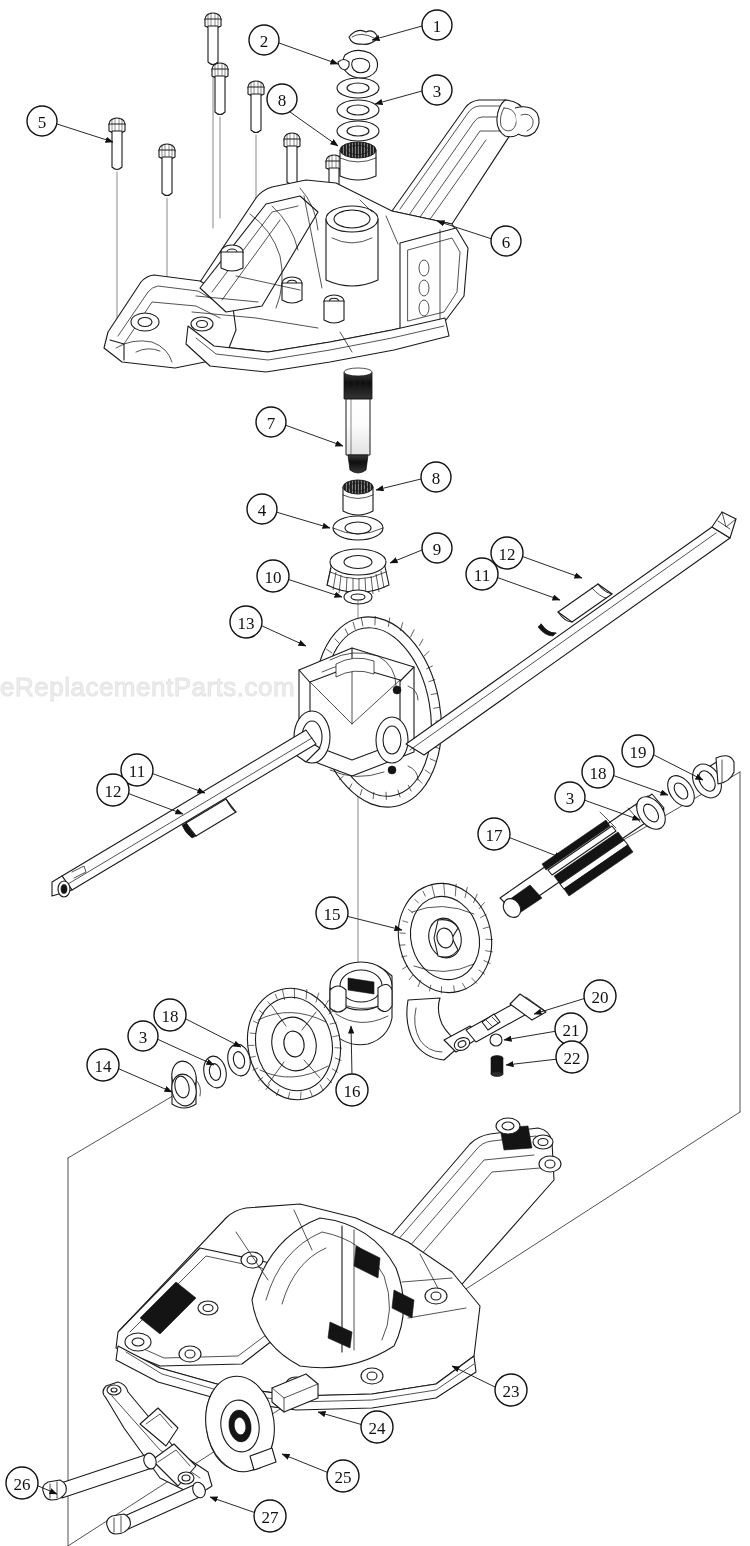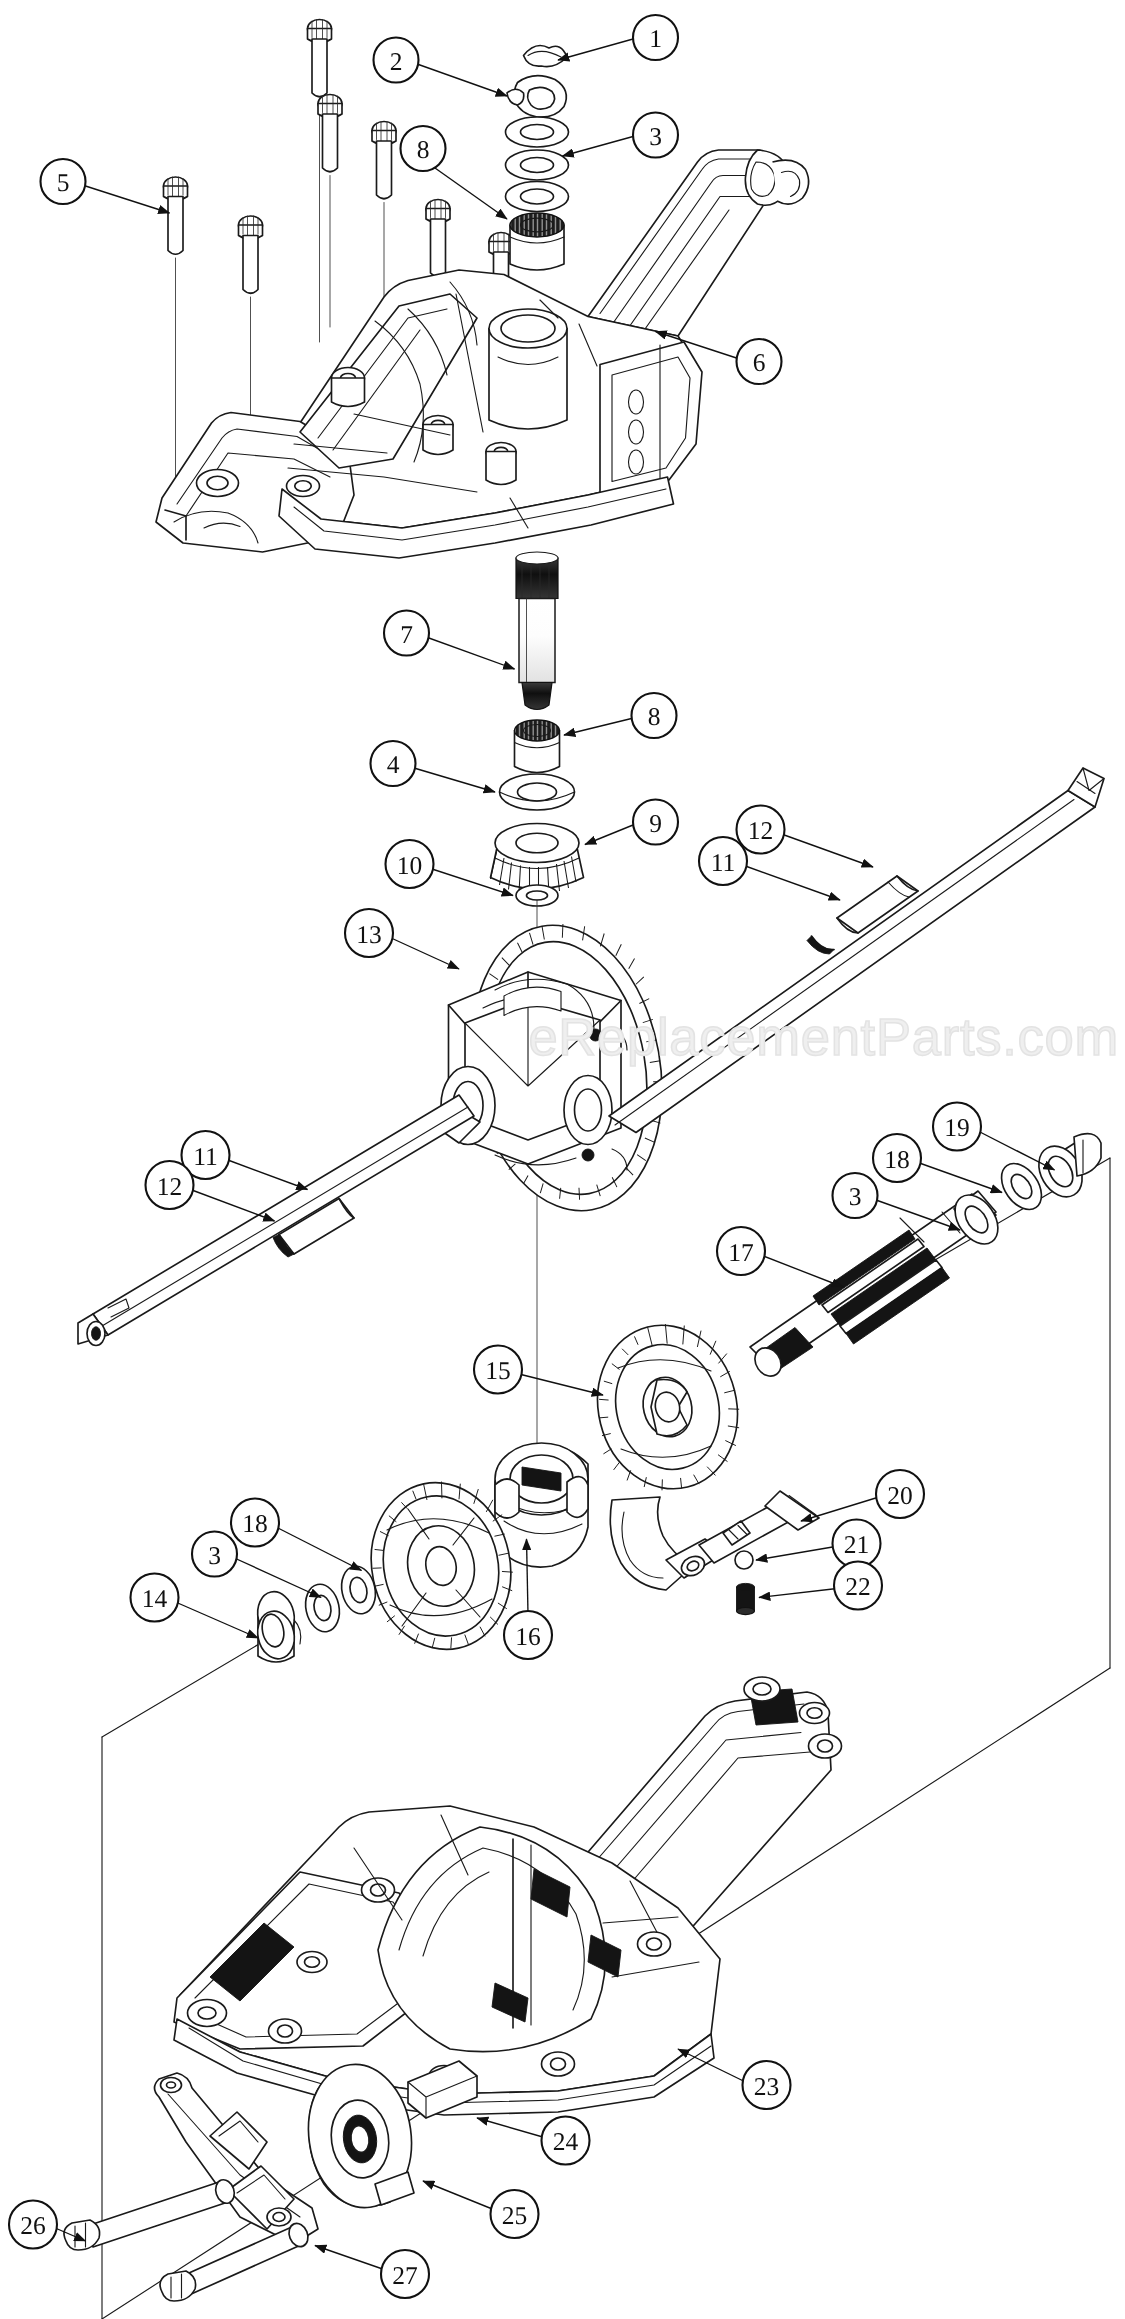--- a/index.html
+++ b/index.html
@@ -25,23 +25,23 @@
   .fill-dk{fill:#2b2b2b;stroke:#111;stroke-width:0.7;}
   .callout-c{fill:#ffffff;stroke:#111;stroke-width:1.4;}
   .callout-t{
     font-family:"Liberation Serif", serif;
     font-size:17px;fill:#111;text-anchor:middle;
     dominant-baseline:central;
   }
   .wm{
     position:absolute;
     left:0;top:672px;width:746px;
-    text-align:right;
+    text-align:left;
     font-family:"Liberation Sans", sans-serif;
-    font-size:35px;
+    font-size:26px;
     letter-spacing:0.5px;
     color:#efefef;
     -webkit-text-stroke:1px #e3e3e3;
     user-select:none;
     pointer-events:none;
     white-space:nowrap;
   }
 </style>
 </head>
 <body>

